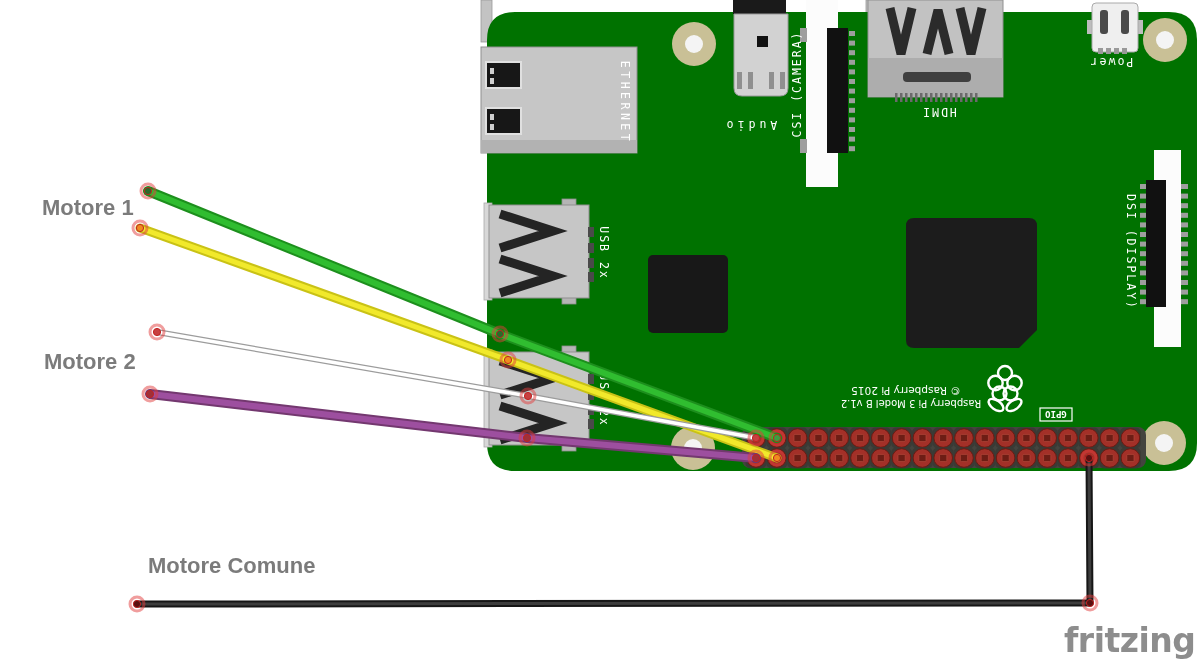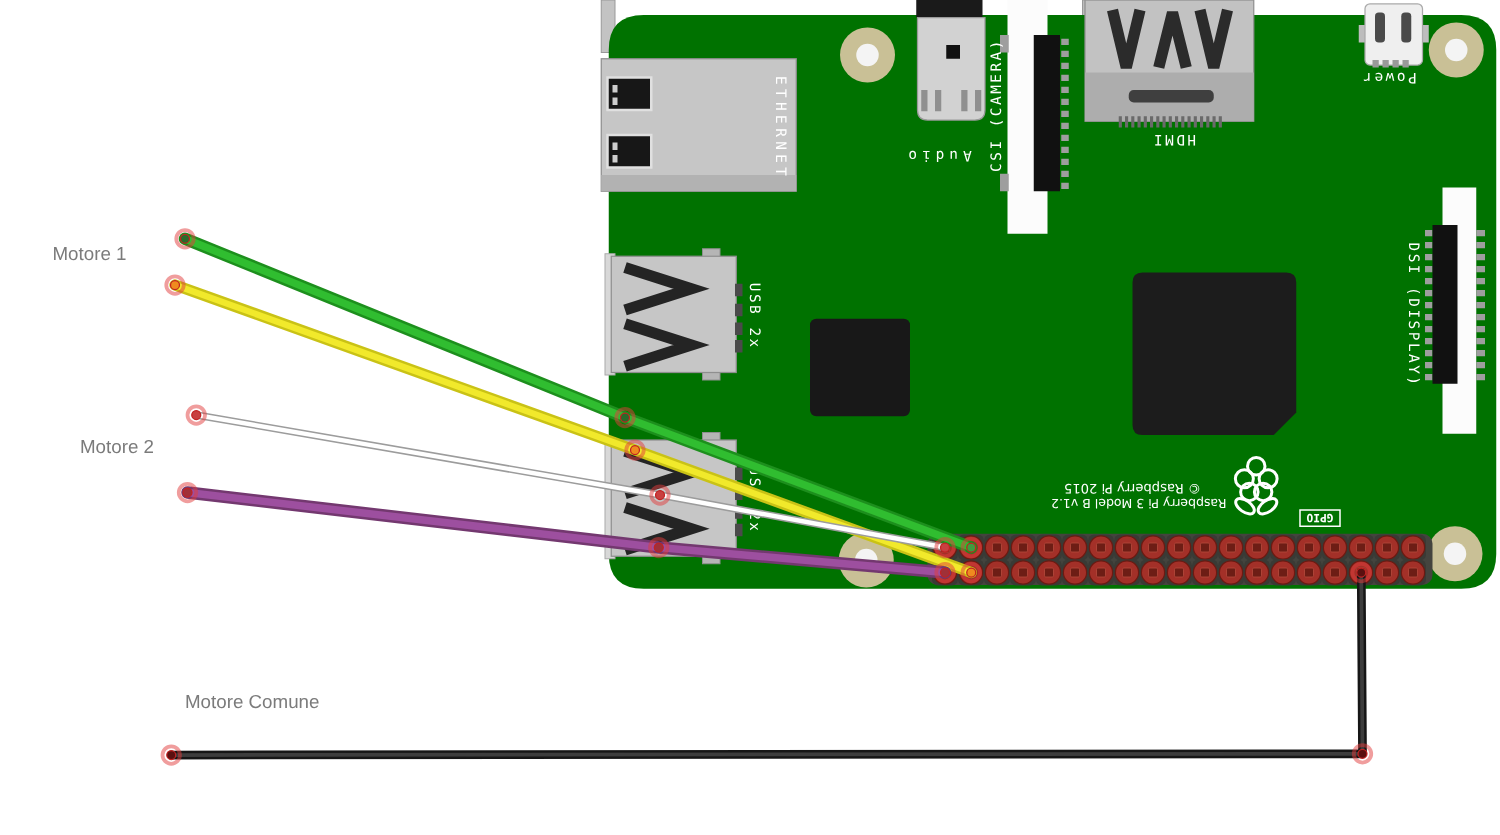--- a/index.html
+++ b/index.html
@@ -1,19 +1,19 @@
 <!DOCTYPE html>
 <html><head>
 <meta charset="utf-8">
 <style>
   html,body{margin:0;padding:0;background:#fff;}
   .stage{position:relative;width:1200px;height:668px;background:#ffffff;overflow:hidden;
          font-family:"Liberation Sans",sans-serif;}
   .stage svg{position:absolute;left:0;top:0;z-index:1;}
-  .note-label{position:absolute;z-index:2;font-size:15px;color:#7b7b7b;white-space:nowrap;}
+  .note-label{position:absolute;z-index:2;font-size:22px;color:#7b7b7b;white-space:nowrap;font-weight:bold;}
   .watermark{position:absolute;z-index:2;font-family:"DejaVu Sans",sans-serif;font-weight:bold;
              font-size:33px;color:#8d8d8d;letter-spacing:-0.5px;}
   .port-label{fill:#ffffff;font-family:"DejaVu Sans Mono",monospace;font-size:11.5px;letter-spacing:2px;}
   .port-label.wide{letter-spacing:3.5px;}
   .silk-text{fill:#ffffff;font-family:"DejaVu Sans",sans-serif;font-size:10px;}
   .gpio-box-text{fill:#ffffff;font-family:"DejaVu Sans Mono",monospace;font-size:9px;font-weight:bold;}
 </style>
 </head>
 <body>
 
@@ -457,16 +457,17 @@
           <circle cx="137" cy="604" r="3.6" fill="#5a1010" stroke="#c22222" stroke-width="1"></circle>
           <circle cx="1090" cy="603" r="7" fill="none" stroke="#e23b3b" stroke-width="3" opacity="0.5"></circle>
           <circle cx="1090" cy="603" r="3.6" fill="#5a1010" stroke="#c22222" stroke-width="1"></circle>
           <circle cx="1089" cy="458" r="7" fill="none" stroke="#e23b3b" stroke-width="3" opacity="0.5"></circle>
           <circle cx="1089" cy="458" r="3.6" fill="#5a1010" stroke="#c22222" stroke-width="1"></circle>
         </g>
       </g>
   </svg>
 
   <div class="note-label" style="left:42px;top:195px">Motore 1</div>
-  <div class="note-label" style="left:64px;top:349px">Motore 2</div>
+  <div class="note-label" style="left:44px;top:349px">Motore 2</div>
   <div class="note-label" style="left:148px;top:553px">Motore Comune</div>
 
+  <div class="watermark" style="left:1064px;top:621px">fritzing</div>
 </div>
 
 </body></html>

